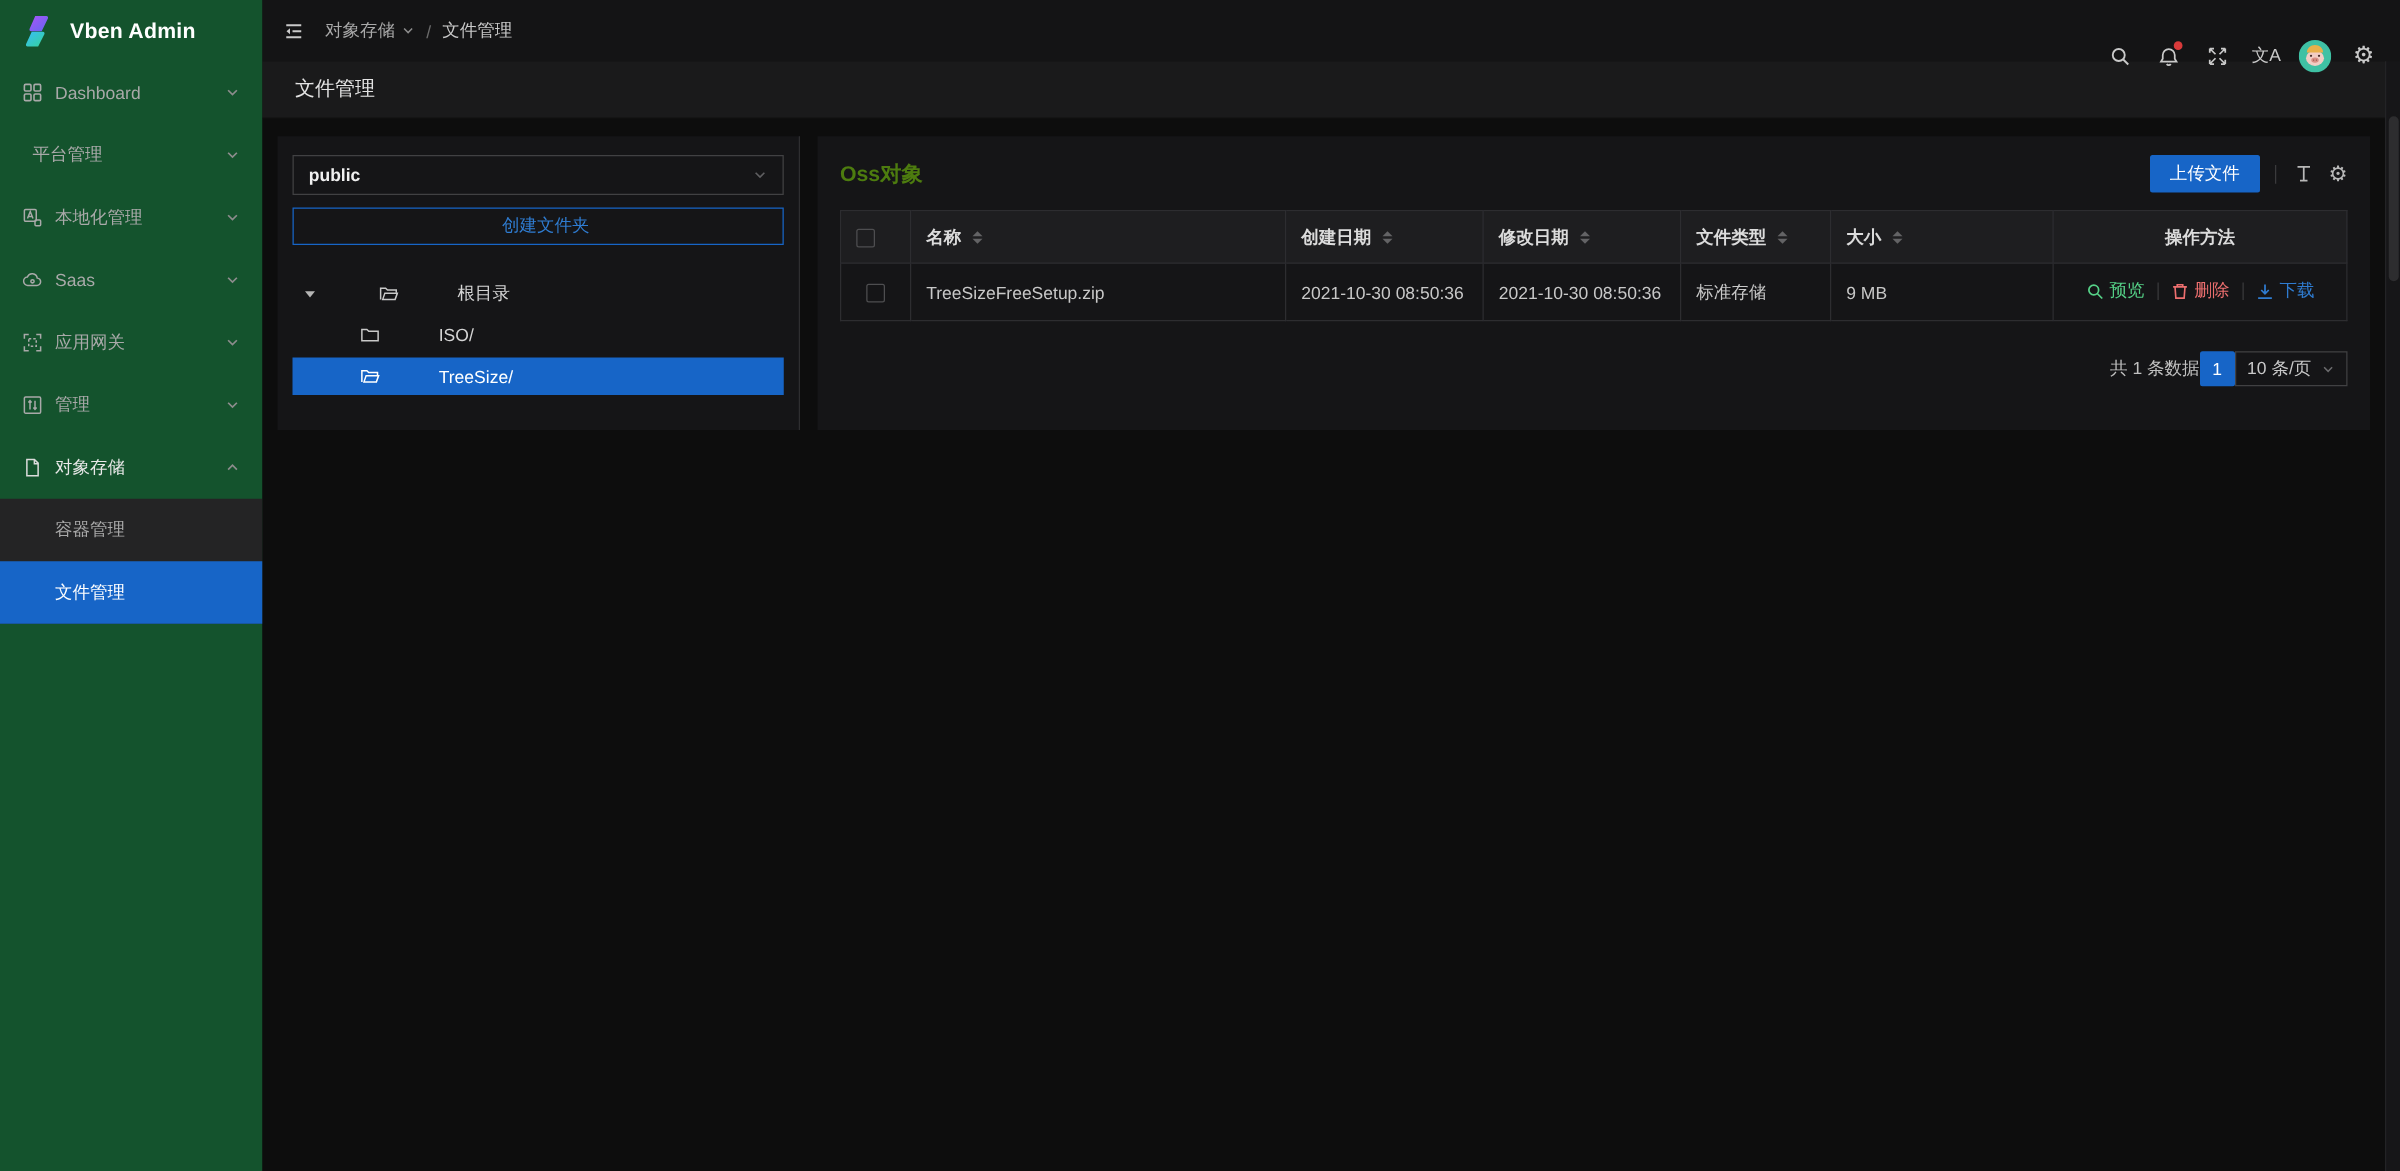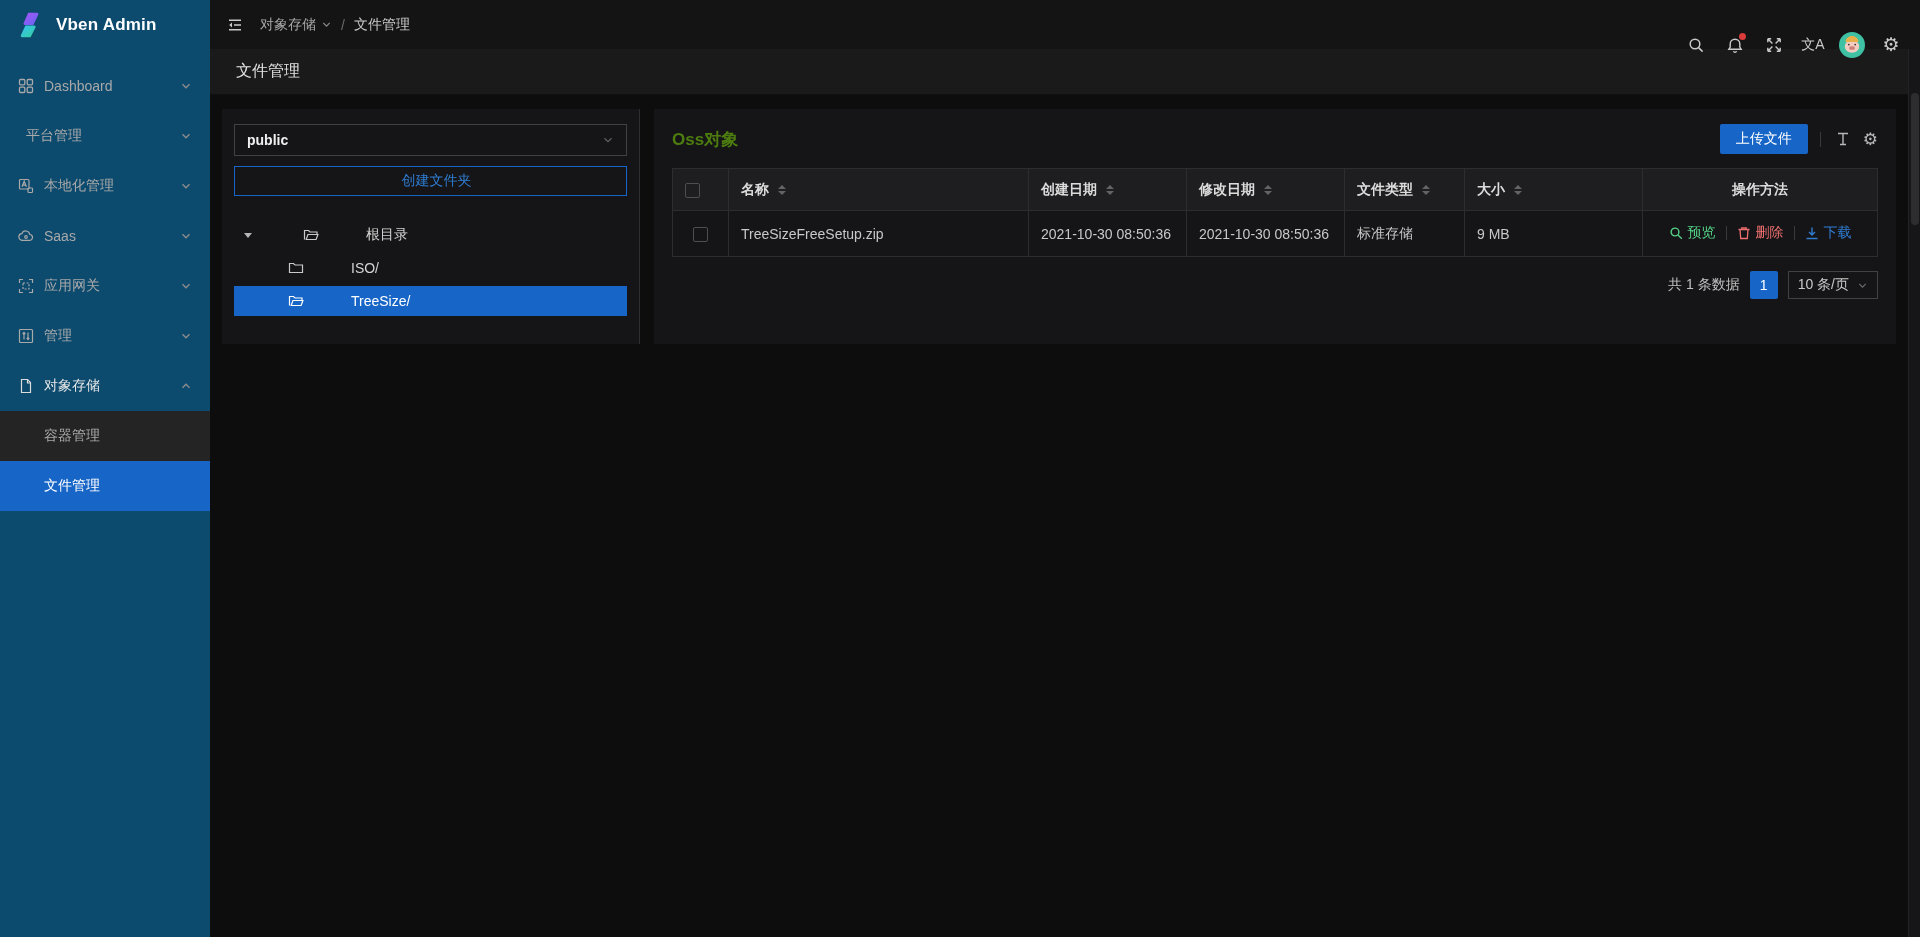--- a/index.html
+++ b/index.html
@@ -1,21 +1,21 @@
 <!DOCTYPE html>
 <html><head>
 <meta charset="utf-8">
 <style>
   * { margin:0; padding:0; box-sizing:border-box; }
   html,body { width:1920px; height:937px; background:#000; overflow:hidden;
     font-family:"Liberation Sans","DejaVu Sans",sans-serif; }
   .app { display:flex; width:1920px; height:937px; background:#0d0d0d; position:relative; }
 
   
-  .sidebar { width:210px; height:100%; background:#0c4a6e; flex:0 0 210px; display:flex; flex-direction:column;gap:12px; }
+  .sidebar { width:210px; height:100%; background:#14532d; flex:0 0 210px; display:flex; flex-direction:column; }
   .logo-row { height:49px; display:flex; align-items:center; padding-left:16px; gap:10px; flex:0 0 49px; }
   .logo-title { color:#fff; font-size:17px; font-weight:bold; letter-spacing:.2px; }
   .menu { width:100%; }
   .mi { height:50px; display:flex; align-items:center; padding:0 18px; color:#a9a9a9; font-size:14px; cursor:pointer; }
   .mi .mi-icon { width:16px; height:16px; margin-right:10px; display:inline-flex; color:#a9a9a9; }
   .mi.no-icon { padding-left:26px; }
   .mi .mi-chev { margin-left:auto; display:inline-flex; color:#8c8c8c; }
   .mi.expanded { color:#e8e8e8; }
   .mi.expanded .mi-icon { color:#dcdcdc; }
   .submenu { background:#242425; }
@@ -81,21 +81,21 @@
   .sort .up { border-bottom:4.5px solid #636365; }
   .sort .down { border-top:4.5px solid #636365; }
   .cb { display:inline-block; width:15px; height:15px; border:1px solid #4e4e50; border-radius:2px; background:transparent; cursor:pointer; vertical-align:middle; }
   .actions-wrap { display:inline-flex; align-items:center; gap:10px; }
   .action-link { display:inline-flex; align-items:center; gap:5px; cursor:pointer; font-size:14px; }
   .action-link.green { color:#55d187; }
   .action-link.red { color:#ed6f6f; }
   .action-link.blue { color:#2f7cd1; }
   .act-div { width:1px; height:14px; background:#3a3a3c; }
 
-  .pagination { margin-top:14px; display:flex; justify-content:flex-end; align-items:center; gap:10px;
+  .pagination { margin-top:24px; display:flex; justify-content:flex-end; align-items:center; 
     font-size:14px; color:#c0c0c0; }
   .page-btn { width:28px; height:28px; background:#1765c7; color:#fff; display:flex; align-items:center;
     justify-content:center; border-radius:2px; cursor:pointer; }
   .size-select { height:28px; border:1px solid #414143; display:flex; align-items:center; gap:8px;
     padding:0 9px; color:#c9c9c9; cursor:pointer; }
   .size-select .sel-chev { color:#6b6b6d; display:inline-flex; }
 
   
   .v-scrollbar { position:absolute; right:0; top:49px; bottom:0; width:12px; background:#161618; border-left:1px solid #232325; }
   .v-thumb { position:absolute; top:44px; left:2px; width:8px; height:132px; border-radius:4px; background:#2d2d2f; }

